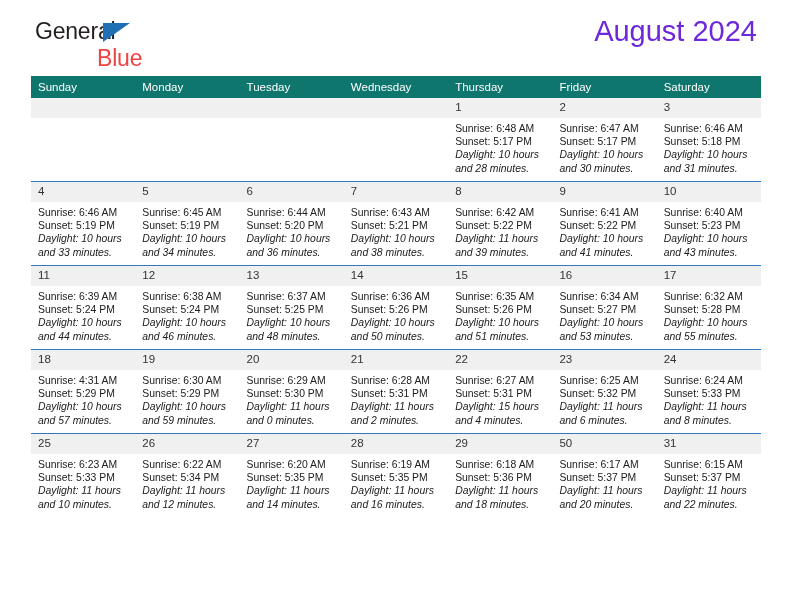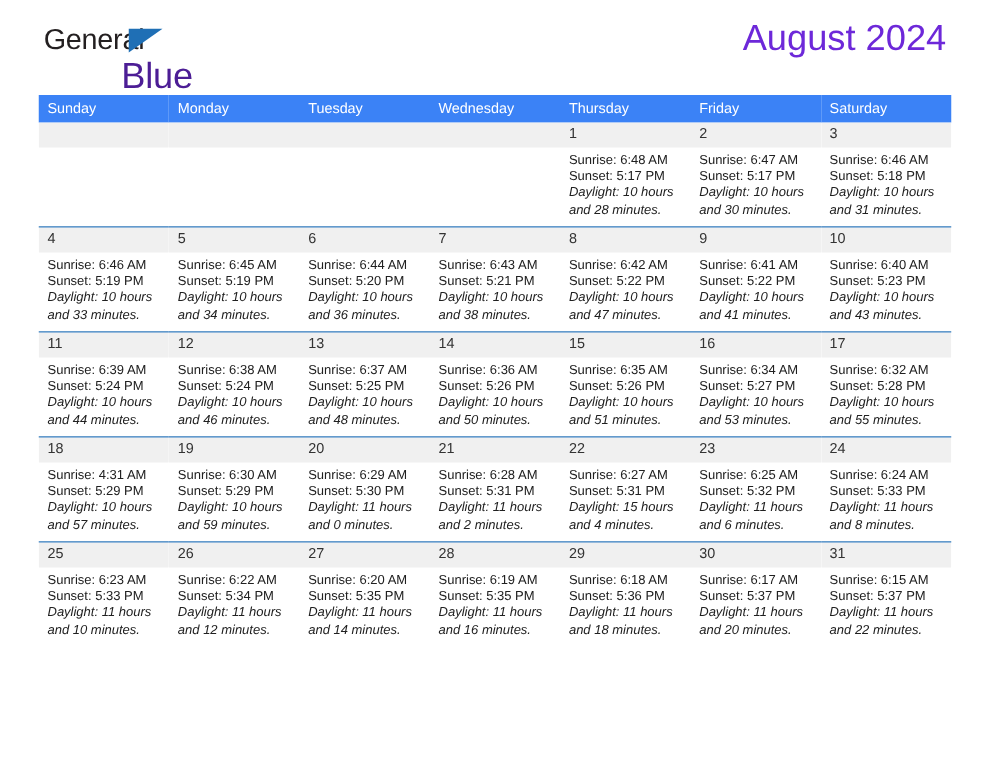--- a/index.html
+++ b/index.html
@@ -49,22 +49,22 @@
     position: absolute;
     left: 68px;
     top: 3px;
     width: 0;
     height: 0;
     border-left: 27px solid #1f6fb5;
     border-bottom: 19px solid transparent;
   }
   .brand-blue {
     display: block;
-    font-size: 29px;
-    color: #4c1d95;
+    font-size: 23px;
+    color: #ef4444;
     margin-top: 1px;
     margin-left: 62px;
     letter-spacing: -0.2px;
   }
 
   .title-block {
     position: absolute;
     right: 4px;
     top: 12px;
     text-align: right;
@@ -84,21 +84,21 @@
     white-space: nowrap;
   }
 
   
   .calendar {
     width: 730px;
     border-collapse: collapse;
     table-layout: fixed;
   }
   .calendar th {
-    background: #3b82f6;
+    background: #0f766e;
     color: #ffffff;
     font-size: 11.5px;
     font-weight: normal;
     text-align: left;
     padding: 5px 0 5px 7px;
     height: 12px;
     border: none;
   }
   .calendar td {
     vertical-align: top;
@@ -241,21 +241,21 @@
               <div>Sunrise: 6:43 AM</div>
               <div>Sunset: 5:21 PM</div>
               <div class="daylight">Daylight: 10 hours and 38 minutes.</div>
             </div>
           </td>
           <td class="day-cell">
             <span class="daynum">8</span>
             <div class="details">
               <div>Sunrise: 6:42 AM</div>
               <div>Sunset: 5:22 PM</div>
-              <div class="daylight">Daylight: 10 hours and 47 minutes.</div>
+              <div class="daylight">Daylight: 11 hours and 39 minutes.</div>
             </div>
           </td>
           <td class="day-cell">
             <span class="daynum">9</span>
             <div class="details">
               <div>Sunrise: 6:41 AM</div>
               <div>Sunset: 5:22 PM</div>
               <div class="daylight">Daylight: 10 hours and 41 minutes.</div>
             </div>
           </td>
@@ -419,21 +419,21 @@
           </td>
           <td class="day-cell">
             <span class="daynum">29</span>
             <div class="details">
               <div>Sunrise: 6:18 AM</div>
               <div>Sunset: 5:36 PM</div>
               <div class="daylight">Daylight: 11 hours and 18 minutes.</div>
             </div>
           </td>
           <td class="day-cell">
-            <span class="daynum">30</span>
+            <span class="daynum">50</span>
             <div class="details">
               <div>Sunrise: 6:17 AM</div>
               <div>Sunset: 5:37 PM</div>
               <div class="daylight">Daylight: 11 hours and 20 minutes.</div>
             </div>
           </td>
           <td class="day-cell">
             <span class="daynum">31</span>
             <div class="details">
               <div>Sunrise: 6:15 AM</div>

